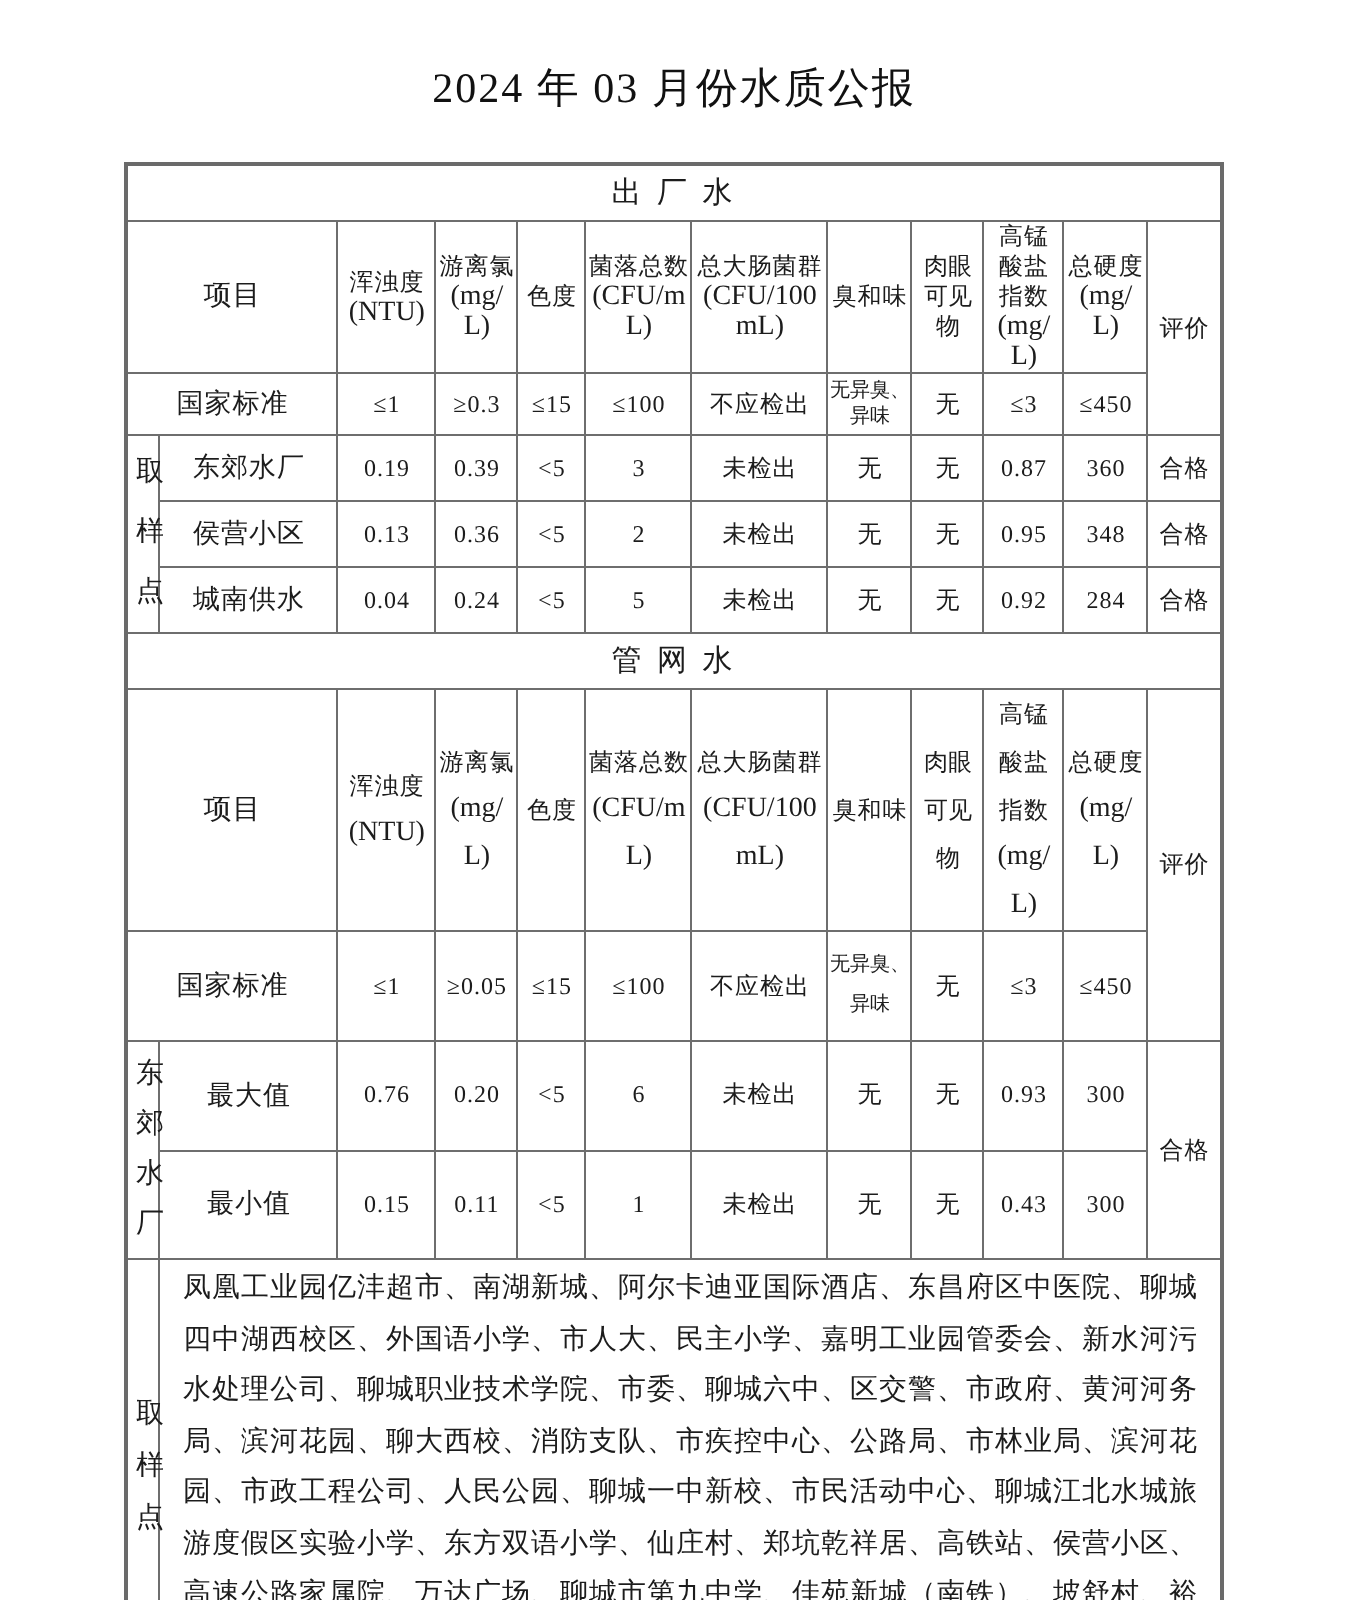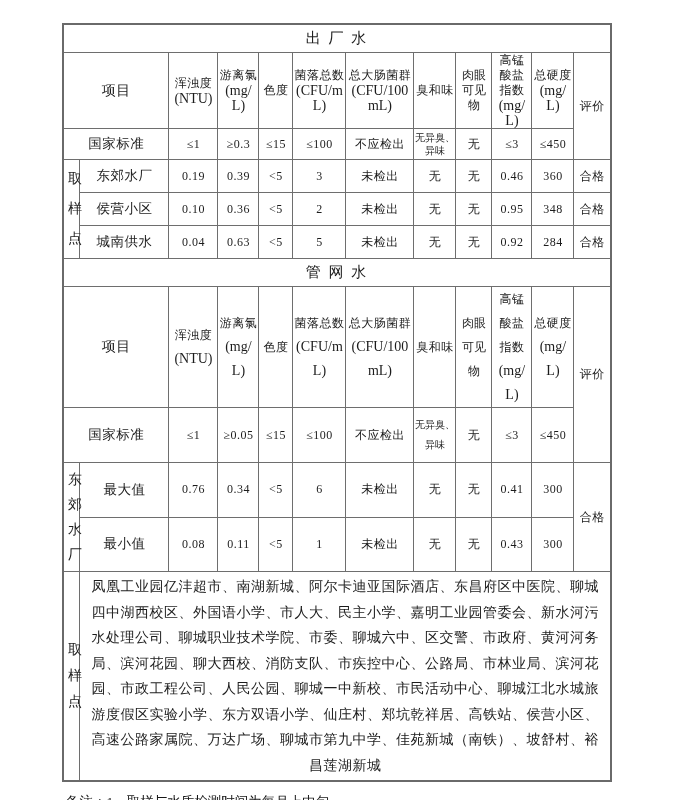--- a/index.html
+++ b/index.html
@@ -51,20 +51,21 @@
     display:flex;margin:9px 6px 0 66px;font-size:13.5px;line-height:21.5px;
     color:#161616;
   }
   .notes-label{white-space:nowrap;}
   .notes-items{flex:1;}
 </style>
 </head>
 <body>
 
 <div class="page">
+  <div class="title">2024 年 03 月份水质公报</div>
 
   <table class="wq">
     <colgroup>
       <col style="width:17px">
         <col style="width:89px">
         <col style="width:49px">
       <col style="width:41px">
         <col style="width:34px">
         <col style="width:53px">
       <col style="width:68px">
@@ -131,41 +132,41 @@
       <tr class="drow d1">
         <td rowspan="3" class="vlabel v3">取样点</td>
         <td class="rname">东郊水厂</td>
         <td>0.19</td>
         <td>0.39</td>
         <td>&lt;5</td>
         <td>3</td>
         <td>未检出</td>
         <td>无</td>
         <td>无</td>
-        <td>0.46</td>
+        <td>0.87</td>
         <td>360</td>
         <td>合格</td>
       </tr>
       <tr class="drow d1">
         <td class="rname">侯营小区</td>
-        <td>0.10</td>
+        <td>0.13</td>
         <td>0.36</td>
         <td>&lt;5</td>
         <td>2</td>
         <td>未检出</td>
         <td>无</td>
         <td>无</td>
         <td>0.95</td>
         <td>348</td>
         <td>合格</td>
       </tr>
       <tr class="drow d1">
         <td class="rname">城南供水</td>
         <td>0.04</td>
-        <td>0.63</td>
+        <td>0.24</td>
         <td>&lt;5</td>
         <td>5</td>
         <td>未检出</td>
         <td>无</td>
         <td>无</td>
         <td>0.92</td>
         <td>284</td>
         <td>合格</td>
       </tr>
 
@@ -218,33 +219,33 @@
         <td>不应检出</td>
         <td class="odor2">无异臭、异味</td>
         <td>无</td>
         <td>≤3</td>
         <td>≤450</td>
       </tr>
       <tr class="drow d2">
         <td rowspan="2" class="vlabel v4">东郊水厂</td>
         <td class="rname">最大值</td>
         <td>0.76</td>
-        <td>0.34</td>
+        <td>0.20</td>
         <td>&lt;5</td>
         <td>6</td>
         <td>未检出</td>
         <td>无</td>
         <td>无</td>
-        <td>0.41</td>
+        <td>0.93</td>
         <td>300</td>
         <td rowspan="2">合格</td>
       </tr>
       <tr class="drow d2">
         <td class="rname">最小值</td>
-        <td>0.08</td>
+        <td>0.15</td>
         <td>0.11</td>
         <td>&lt;5</td>
         <td>1</td>
         <td>未检出</td>
         <td>无</td>
         <td>无</td>
         <td>0.43</td>
         <td>300</td>
       </tr>
 

